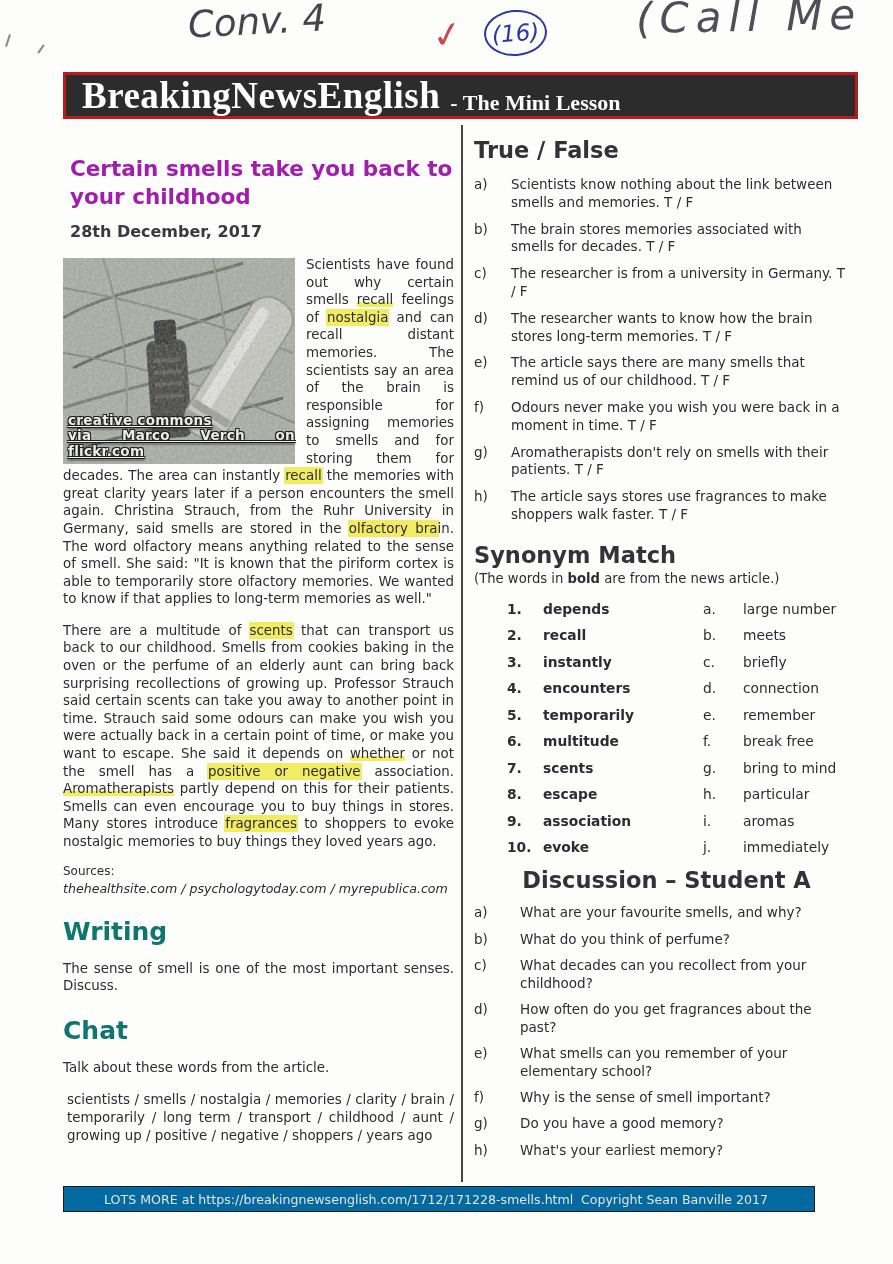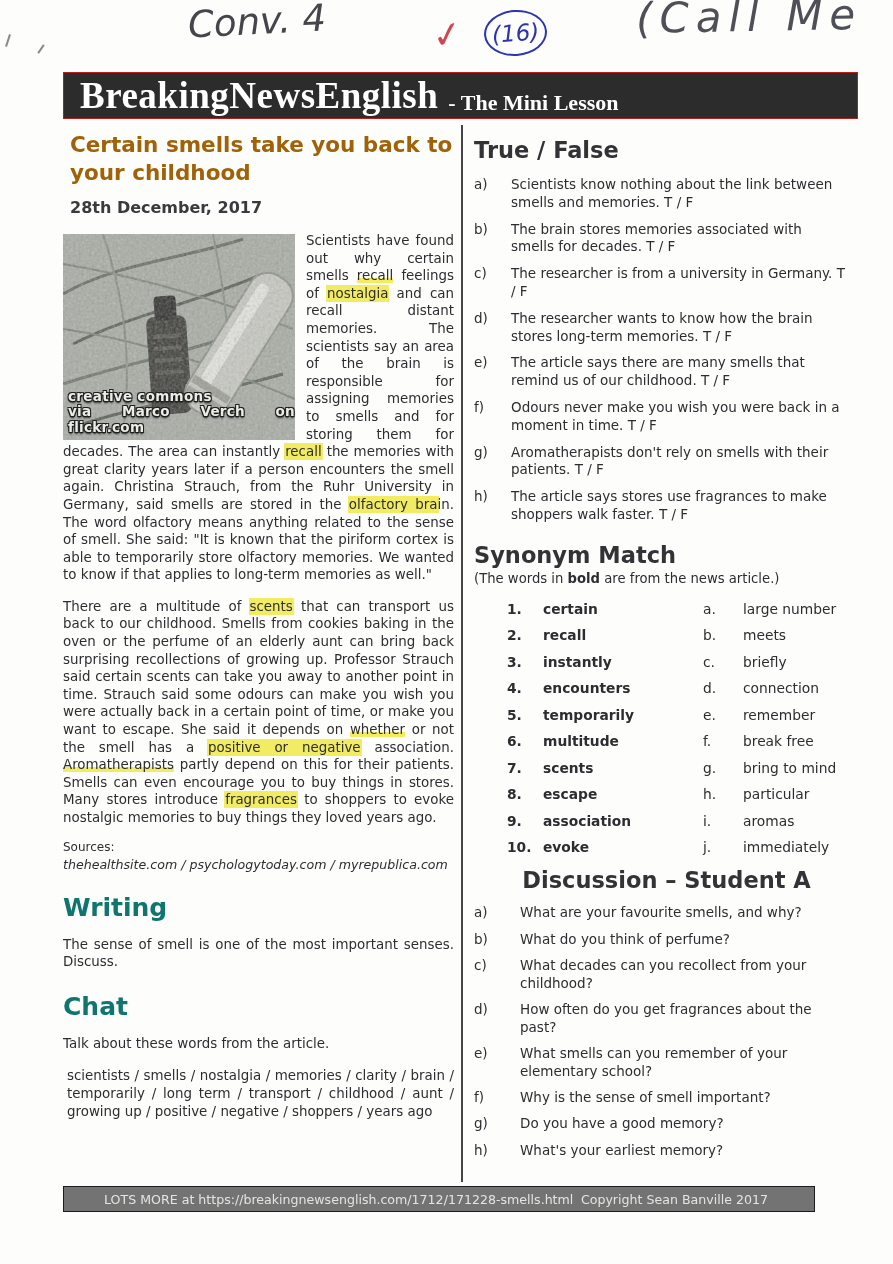--- a/index.html
+++ b/index.html
@@ -13,46 +13,46 @@
   .hw-circled{left:484px;top:10px;font-size:23px;color:#2c35ad;font-style:italic;
               border:2.5px solid #2c35ad;border-radius:50%;padding:8px 6px;transform:rotate(-4deg);}
   .hw-callme{left:636px;top:-8px;font-size:42px;color:#4f4f57;font-style:italic;letter-spacing:7px;transform:rotate(-1deg);}
   .pm{position:absolute;background:#8a8a86;}
   .pm1{left:7px;top:34px;width:2px;height:13px;transform:rotate(18deg);}
   .pm2{left:40px;top:44px;width:2px;height:10px;transform:rotate(35deg);}
 
   
   .brandbar{position:absolute;left:63px;top:72px;width:795px;height:47px;background:#2c2c2c;
             display:flex;align-items:center;padding-left:16px;box-sizing:border-box;
-            border:1px solid #b91c1c;}
+            border:3px solid #b91c1c;}
   .brand{font-family:"Liberation Serif","DejaVu Serif",serif;font-weight:bold;color:#ffffff;
          font-size:37px;line-height:1;letter-spacing:0.5px;}
   .brand-sub{font-family:"Liberation Serif","DejaVu Serif",serif;font-weight:bold;color:#ffffff;
              font-size:22px;margin-left:10px;margin-top:14px;}
 
   
   .columns{position:absolute;left:63px;top:125px;width:796px;display:flex;align-items:stretch;}
   .col-left{width:391px;}
   .divider{width:2px;background:#454545;margin-left:7px;min-height:1057px;}
   .col-right{flex:1;padding-left:11px;}
 
   
-  h1.title{font-size:21.5px;line-height:28px;font-weight:bold;color:#a16207;margin:6px 0 0;padding-left:7px;}
+  h1.title{font-size:21.5px;line-height:28px;font-weight:bold;color:#a21caf;margin:30px 0 0;padding-left:7px;}
   .date{font-size:16px;font-weight:bold;color:#3a3a3e;margin-top:11px;padding-left:7px;}
   .para{font-size:13.4px;line-height:17.6px;text-align:justify;margin:14px 0 0;}
   .p1{margin-top:15px;}
   .hl{background:#f2ec62;box-shadow:0 0 0 1px #f2ec62;}
   .ul{background-image:linear-gradient(#f2ec62,#f2ec62);background-size:100% 5px;
       background-position:0 100%;background-repeat:no-repeat;}
 
   .photo{float:left;width:232px;height:206px;margin:2px 11px 3px 0;position:relative;background:#aeb2aa;}
   .photo svg{display:block;}
   .credit{position:absolute;left:5px;bottom:5px;font-size:13.5px;font-weight:bold;line-height:15.5px;
           color:#edede7;letter-spacing:0.3px;
-          text-shadow:-1px -1px 0 #1f1f1f,1px -1px 0 #1f1f1f,-1px 1px 0 #1f1f1f,1px 1px 0 #1f1f1f,0 2px 2px #111;}
+          text-shadow:-1px -1px 0 #1f1f1f,1px -1px 0 #1f1f1f,-1px 1px 0 #1f1f1f,1px 1px 0 #1f1f1f,0 2px 2px #111;text-decoration:underline;}
   .sources{margin-top:13px;font-size:12px;line-height:15px;}
   .src-line{font-style:italic;font-size:12.6px;margin-top:2px;}
   h2.left-h{font-size:25px;color:#0f766e;margin:21px 0 0;}
 
   .chat-words{margin-top:15px;padding-left:4px;}
 
   
   .rh{font-size:22.5px;color:#333337;margin:12px 0 0;}
   .tf-list{margin-top:13px;}
   .tf-item{display:grid;grid-template-columns:37px 1fr;margin-bottom:9px;font-size:13.5px;line-height:17.8px;}
@@ -61,21 +61,21 @@
   .syn-note{font-size:13.2px;margin-top:3px;}
   .syn-list{margin-top:15px;padding-left:33px;}
   .syn-row{display:grid;grid-template-columns:36px 160px 40px 1fr;margin-bottom:10.5px;font-size:13.8px;}
   .syn-row .num,.syn-row .word{font-weight:bold;}
   .rh.disc-h{text-align:center;}
   .disc-list{margin-top:11px;}
   .disc-item{display:grid;grid-template-columns:46px 1fr;margin-bottom:8.5px;font-size:13.5px;line-height:17.8px;}
   .disc-item .txt{max-width:306px;}
 
   
-  .footbar{position:absolute;left:63px;top:1186px;width:752px;height:26px;background:#737373;
+  .footbar{position:absolute;left:63px;top:1186px;width:752px;height:26px;background:#0369a1;
            border:1px solid #1c1c1c;color:#e4e4e2;display:flex;align-items:center;
            justify-content:space-between;padding:0 46px 0 40px;box-sizing:border-box;font-size:12.6px;}
 </style>
 </head>
 <body>
 
 <div class="page">
 
   <div>
     <span class="hw hw-conv">Conv. 4</span>
@@ -203,21 +203,21 @@
             <span class="txt">The article says stores use fragrances to make shoppers walk faster.  T / F</span>
           </div>
         </div>
 
       <h2 class="rh syn-h">Synonym Match</h2>
       <div class="syn-note"><span>(The words in </span><b>bold</b><span> are from the news article.)</span></div>
       <div class="syn-list">
 
           <div class="syn-row">
             <span class="num">1.</span>
-            <span class="word">certain</span>
+            <span class="word">depends</span>
             <span class="ltr">a.</span>
             <span class="synm">large number</span>
           </div>
 
           <div class="syn-row">
             <span class="num">2.</span>
             <span class="word">recall</span>
             <span class="ltr">b.</span>
             <span class="synm">meets</span>
           </div>

